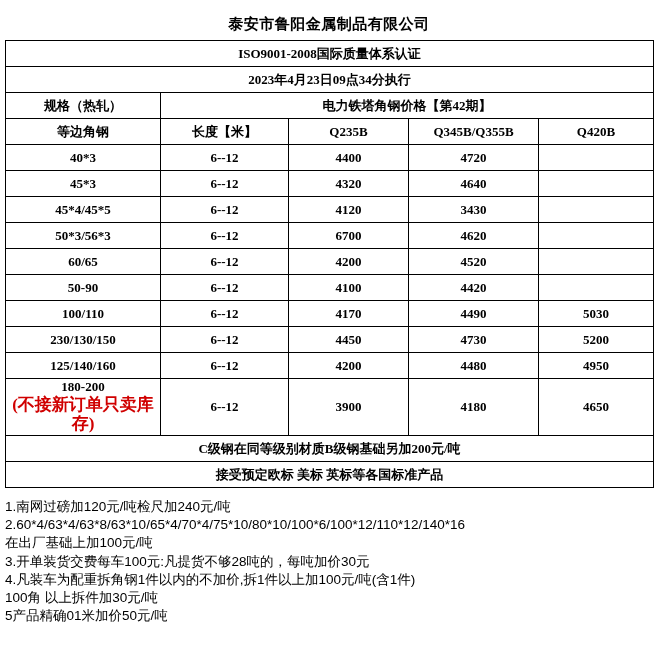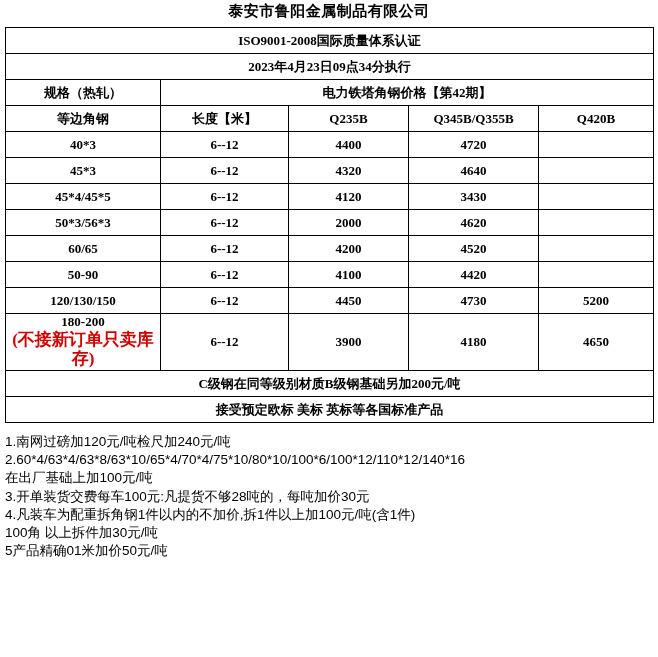--- a/index.html
+++ b/index.html
@@ -17,21 +17,21 @@
   .page {
     width: 658px;
     height: 657px;
     position: relative;
     box-sizing: border-box;
   }
   .title {
     text-align: center;
     font-size: 15px;
     font-weight: bold;
-    padding-top: 2px;
+    padding-top: 15px;
     padding-bottom: 6px;
     letter-spacing: 0.5px;
   }
   table.main {
     border-collapse: collapse;
     width: 648px;
     margin: 0 5px;
     table-layout: fixed;
     font-family: Liberation Serif, serif;
   }
@@ -149,44 +149,58 @@
       <tr>
         <td class="spec">45*4/45*5</td>
         <td class="len">6--12</td>
         <td class="price">4120</td>
         <td class="price">3430</td>
         <td class="price"></td>
       </tr>
       <tr>
         <td class="spec">50*3/56*3</td>
         <td class="len">6--12</td>
-        <td class="price">2000</td>
+        <td class="price">6700</td>
         <td class="price">4620</td>
         <td class="price"></td>
       </tr>
       <tr>
         <td class="spec">60/65</td>
         <td class="len">6--12</td>
         <td class="price">4200</td>
         <td class="price">4520</td>
         <td class="price"></td>
       </tr>
       <tr>
         <td class="spec">50-90</td>
         <td class="len">6--12</td>
         <td class="price">4100</td>
         <td class="price">4420</td>
         <td class="price"></td>
       </tr>
       <tr>
-        <td class="spec">120/130/150</td>
+        <td class="spec">100/110</td>
+        <td class="len">6--12</td>
+        <td class="price">4170</td>
+        <td class="price">4490</td>
+        <td class="price">5030</td>
+      </tr>
+      <tr>
+        <td class="spec">230/130/150</td>
         <td class="len">6--12</td>
         <td class="price">4450</td>
         <td class="price">4730</td>
         <td class="price">5200</td>
+      </tr>
+      <tr>
+        <td class="spec">125/140/160</td>
+        <td class="len">6--12</td>
+        <td class="price">4200</td>
+        <td class="price">4480</td>
+        <td class="price">4950</td>
       </tr>
       <tr>
         <td class="spec-last">
           <span>180-200</span>
           <span class="sub">(不接新订单只卖库存)</span>
         </td>
         <td class="len">6--12</td>
         <td class="price">3900</td>
         <td class="price">4180</td>
         <td class="price">4650</td>

